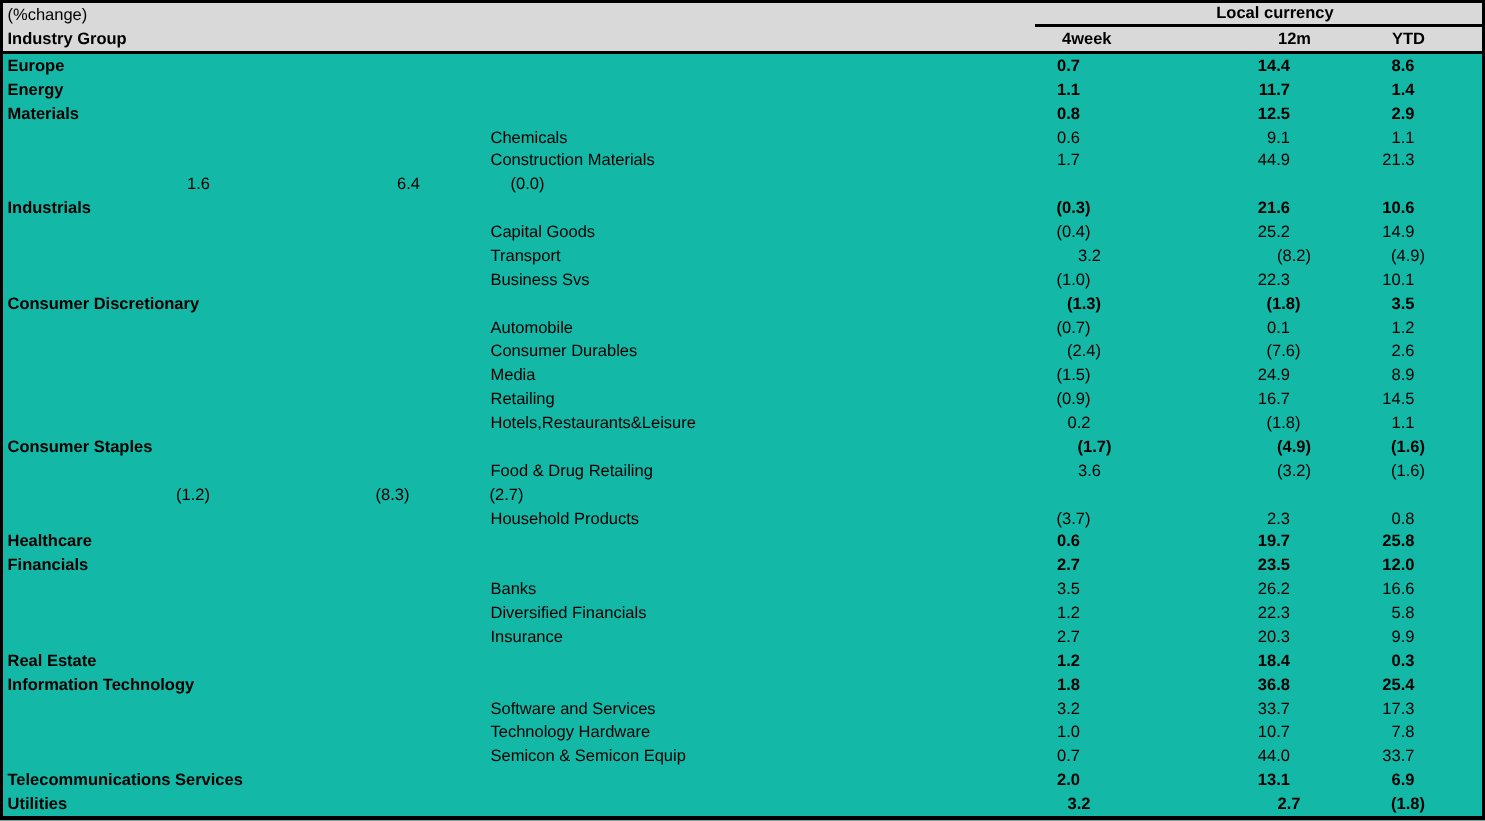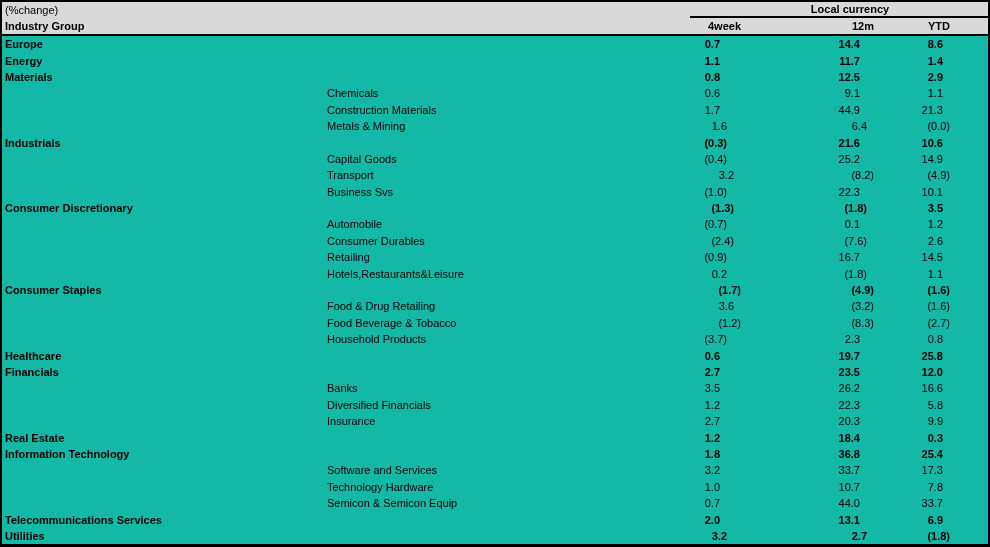--- a/index.html
+++ b/index.html
@@ -91,21 +91,20 @@
     <span class="sp"></span>
   </div>
       <div class="row sub">
     <span class="lbl">Construction Materials</span>
     <span class="c1 pad">1.7</span>
     <span class="c2 pad">44.9</span>
     <span class="c3 pad">21.3</span>
     <span class="sp"></span>
   </div>
       <div class="row sub">
-    <span class="lbl">Metals &amp; Mining</span>
     <span class="c1 pad">1.6</span>
     <span class="c2 pad">6.4</span>
     <span class="c3">(0.0)</span>
     <span class="sp"></span>
   </div>
       <div class="row group">
     <span class="lbl">Industrials</span>
     <span class="c1">(0.3)</span>
     <span class="c2 pad">21.6</span>
     <span class="c3 pad">10.6</span>
@@ -147,20 +146,27 @@
     <span class="sp"></span>
   </div>
       <div class="row sub">
     <span class="lbl">Consumer Durables</span>
     <span class="c1">(2.4)</span>
     <span class="c2">(7.6)</span>
     <span class="c3 pad">2.6</span>
     <span class="sp"></span>
   </div>
       <div class="row sub">
+    <span class="lbl">Media</span>
+    <span class="c1">(1.5)</span>
+    <span class="c2 pad">24.9</span>
+    <span class="c3 pad">8.9</span>
+    <span class="sp"></span>
+  </div>
+      <div class="row sub">
     <span class="lbl">Retailing</span>
     <span class="c1">(0.9)</span>
     <span class="c2 pad">16.7</span>
     <span class="c3 pad">14.5</span>
     <span class="sp"></span>
   </div>
       <div class="row sub">
     <span class="lbl">Hotels,Restaurants&amp;Leisure</span>
     <span class="c1 pad">0.2</span>
     <span class="c2">(1.8)</span>
@@ -175,21 +181,20 @@
     <span class="sp"></span>
   </div>
       <div class="row sub">
     <span class="lbl">Food &amp; Drug Retailing</span>
     <span class="c1 pad">3.6</span>
     <span class="c2">(3.2)</span>
     <span class="c3">(1.6)</span>
     <span class="sp"></span>
   </div>
       <div class="row sub">
-    <span class="lbl">Food Beverage &amp; Tobacco</span>
     <span class="c1">(1.2)</span>
     <span class="c2">(8.3)</span>
     <span class="c3">(2.7)</span>
     <span class="sp"></span>
   </div>
       <div class="row sub">
     <span class="lbl">Household Products</span>
     <span class="c1">(3.7)</span>
     <span class="c2 pad">2.3</span>
     <span class="c3 pad">0.8</span>

